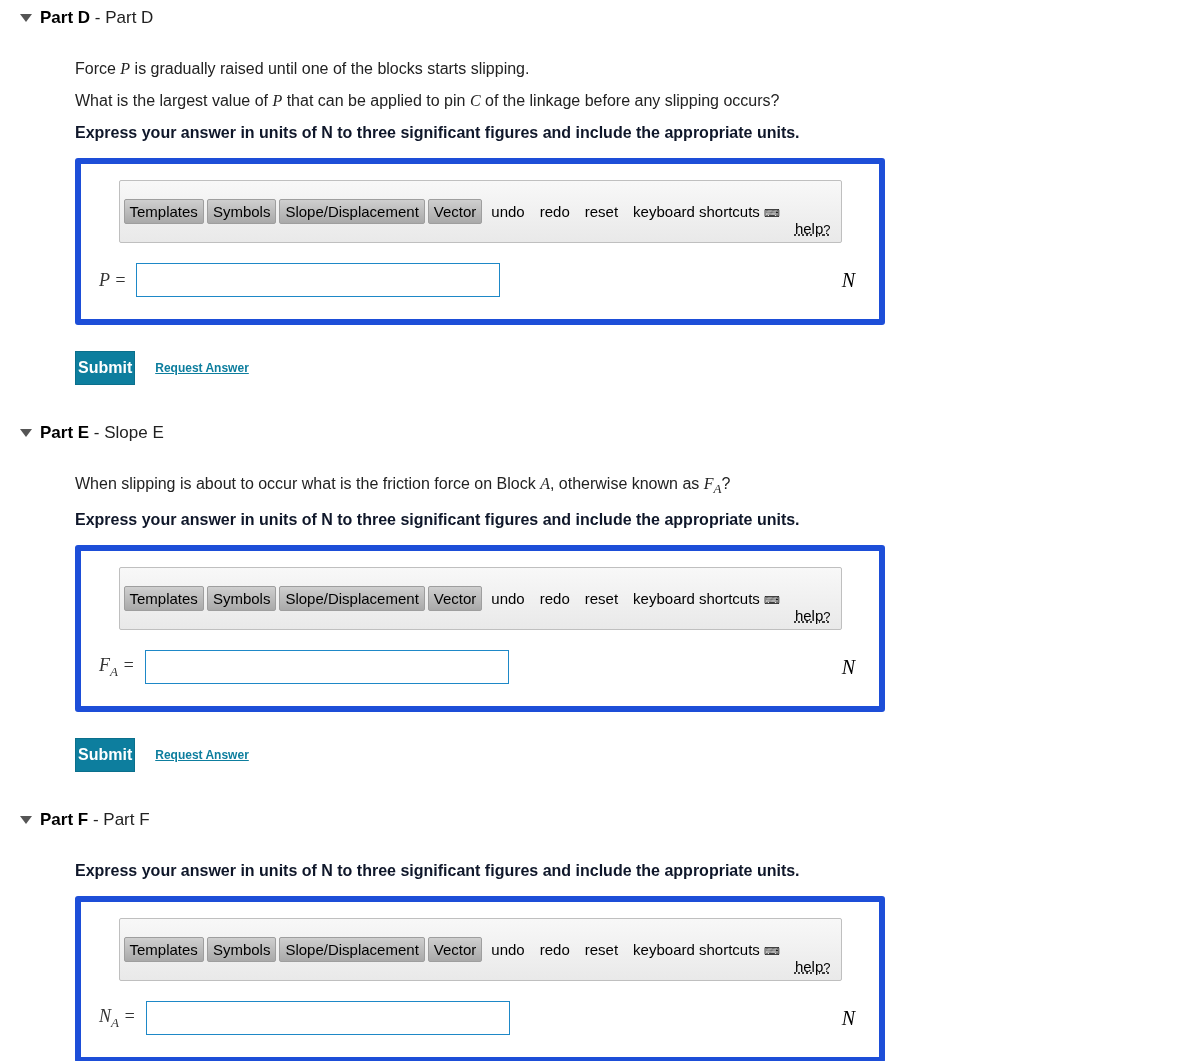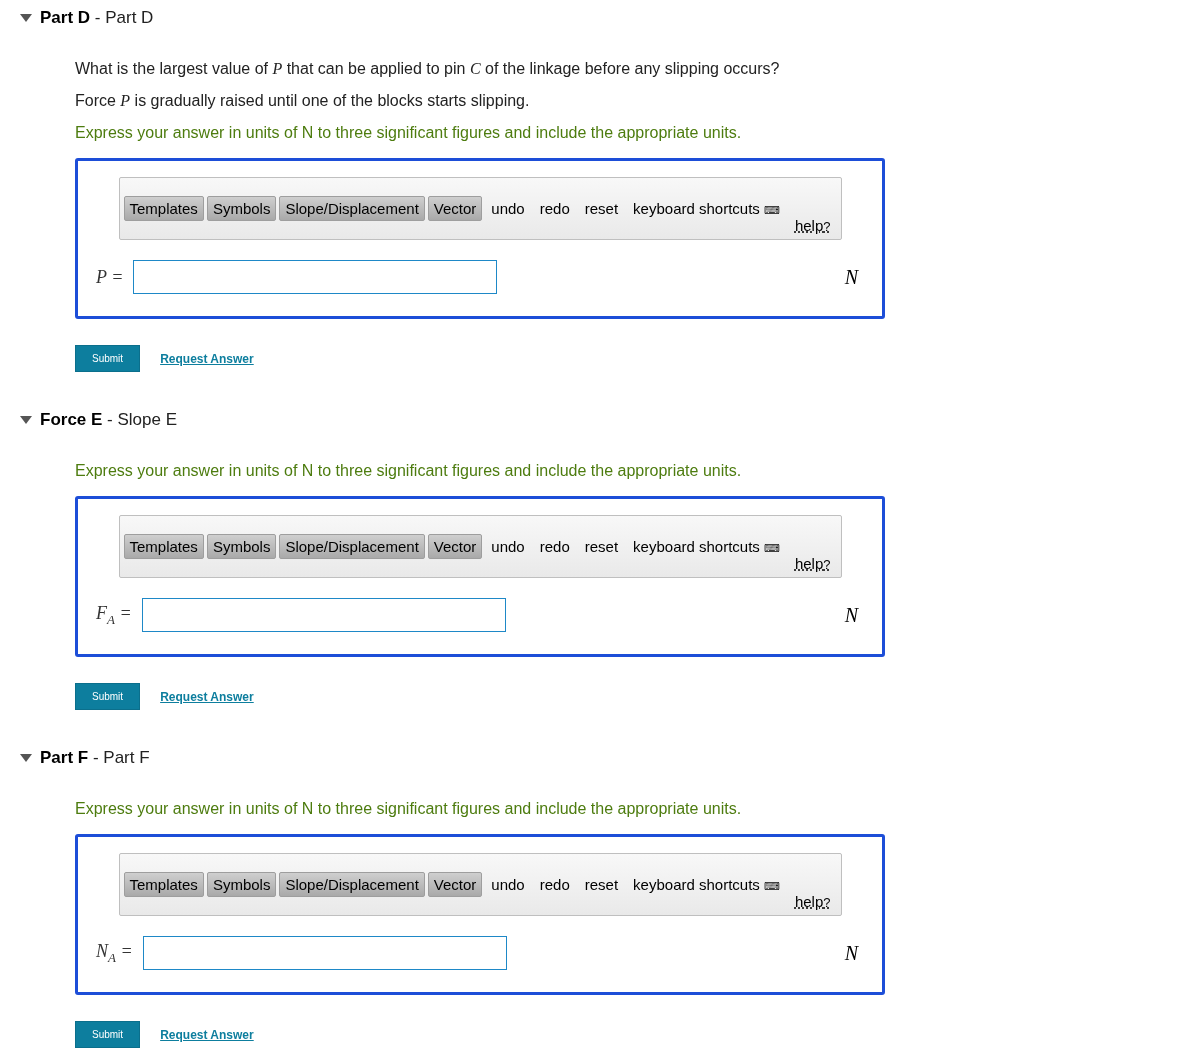--- a/index.html
+++ b/index.html
@@ -38,24 +38,24 @@
     font-size: 17px;
   }
   .part-body {
     padding: 20px 0 30px 55px;
   }
   .prompt-line {
     margin: 8px 0 14px 0;
     font-size: 16px;
     color: #222;
   }
-  .bold-line { font-weight: 400; color:#4d7c0f;}
+  .bold-line { font-weight: 700; color:#0f172a;}
   .italic-var { font-family: "Times New Roman", Times, serif; font-style: italic; }
   .answer-box {
-    border: 3px solid #1d4ed8;
+    border: 6px solid #1d4ed8;
     border-radius: 3px;
     padding: 16px 18px 22px 18px;
     width: 810px;
     box-sizing: border-box;
     margin-top: 16px;
   }
   .toolbar-wrap {
     display: flex;
     justify-content: center;
     margin-bottom: 20px;
@@ -114,23 +114,23 @@
   .actions {
     margin-top: 26px;
     display: flex;
     align-items: center;
     gap: 20px;
   }
   .submit-btn {
     background: #0d7e9e;
     color: #fff;
     border: 1px solid #0b6f8c;
-    padding: 7px 16px;
-    font-size: 10px;
-    font-weight: 400;
+    padding: 7px 2px;
+    font-size: 16px;
+    font-weight: 700;
     cursor: pointer;
   }
   .request-link {
     color: #0d7e9e;
     font-weight: 700;
     text-decoration: underline;
     cursor: pointer;
     font-size: 12px;
   }
   .kbd-icon { font-size: 11px; vertical-align: baseline;}
@@ -143,24 +143,24 @@
 
   <div class="part-header">
     <span class="caret"></span>
     <span>
       <span class="part-title-bold">Part D</span><span class="part-title-plain"> - Part D</span>
     </span>
   </div>
 
   <div class="part-body">
     <div class="prompt-line">
+      <span>Force </span><span class="italic-var">P</span><span> is gradually raised until one of the blocks starts slipping.</span>
+    </div>
+    <div class="prompt-line">
       <span>What is the largest value of </span><span class="italic-var">P</span><span> that can be applied to pin </span><span class="italic-var">C</span><span> of the linkage before any slipping occurs?</span>
-    </div>
-    <div class="prompt-line">
-      <span>Force </span><span class="italic-var">P</span><span> is gradually raised until one of the blocks starts slipping.</span>
     </div>
     <div class="prompt-line bold-line">Express your answer in units of N to three significant figures and include the appropriate units.</div>
 
     <div class="answer-box">
       <div class="toolbar-wrap">
         <div class="toolbar">
           <span class="tb-btn">Templates</span>
           <span class="tb-btn">Symbols</span>
           <span class="tb-btn">Slope/Displacement</span>
           <span class="tb-btn">Vector</span>
@@ -180,25 +180,28 @@
 
     <div class="actions">
       <button class="submit-btn">Submit</button>
       <a class="request-link">Request Answer</a>
     </div>
   </div>
 
   <div class="part-header">
     <span class="caret"></span>
     <span>
-      <span class="part-title-bold">Force E</span><span class="part-title-plain"> - Slope E</span>
+      <span class="part-title-bold">Part E</span><span class="part-title-plain"> - Slope E</span>
     </span>
   </div>
 
   <div class="part-body">
+    <div class="prompt-line">
+      <span>When slipping is about to occur what is the friction force on Block </span><span class="italic-var">A</span><span>, otherwise known as </span><span class="italic-var"><span>F</span><span class="sub">A</span></span><span>?</span>
+    </div>
     <div class="prompt-line bold-line">Express your answer in units of N to three significant figures and include the appropriate units.</div>
 
     <div class="answer-box">
       <div class="toolbar-wrap">
         <div class="toolbar">
           <span class="tb-btn">Templates</span>
           <span class="tb-btn">Symbols</span>
           <span class="tb-btn">Slope/Displacement</span>
           <span class="tb-btn">Vector</span>
           <span class="tb-link">undo</span>

